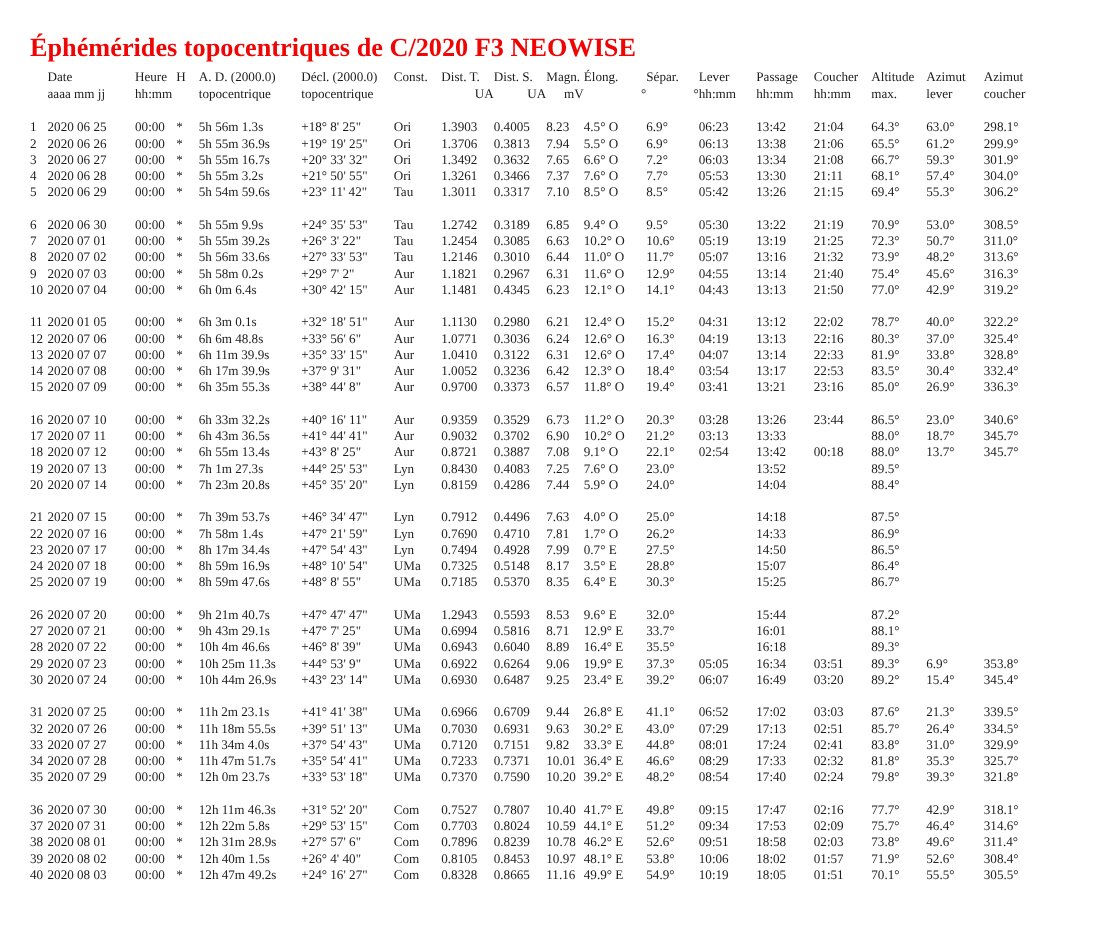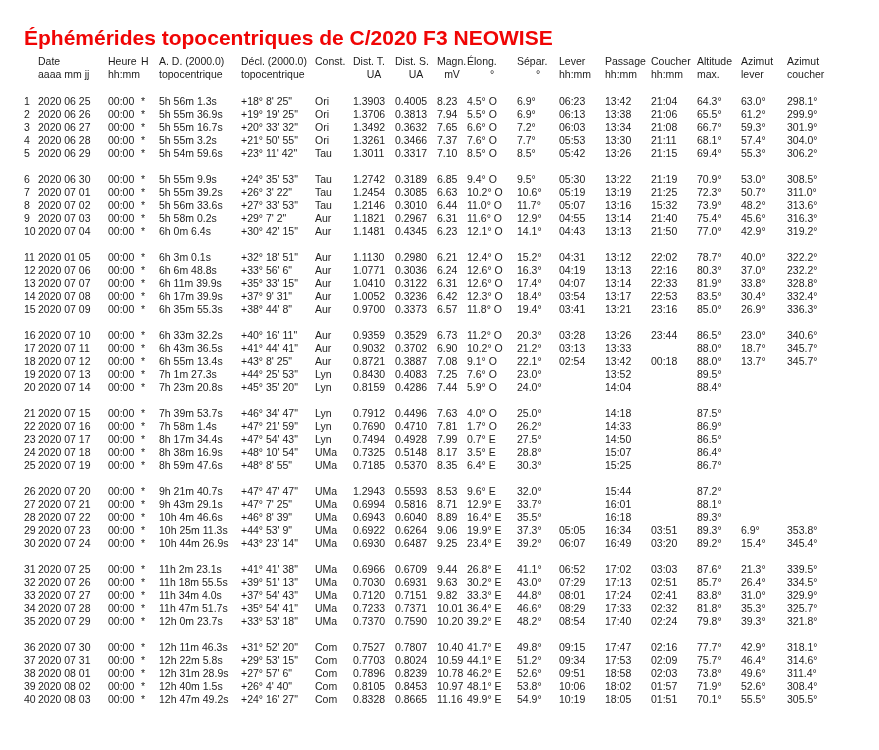--- a/index.html
+++ b/index.html
@@ -2,21 +2,21 @@
 <html><head>
 <meta charset="utf-8">
 <style>
   html, body { margin: 0; padding: 0; background: #ffffff; }
   body {
     width: 879px; height: 750px;
     font-family: "Liberation Sans", sans-serif;
     color: #1c1c1c;
     overflow: hidden;
   }
-  .page { padding: 18px 0 0 24px; }
+  .page { padding: 18px 0 0 24px; font-family: Liberation Serif, serif; }
   .title {
     font-size: 21px; font-weight: bold; color: #f00505;
     margin: 8px 0 5px 0; letter-spacing: 0px;
   }
   .subtitle {
     font-size: 11px; color: #0000cd; margin: 0 0 16px 0;
   }
   table.eph {
     border-collapse: collapse; table-layout: fixed;
     width: 821px; font-size: 10.5px; color: #1c1c1c;
@@ -36,21 +36,21 @@
   td.c-separ { text-align: right; padding-right: 2px; }
   td.c-lever, th.c-lever { padding-left: 6px; }
   td.c-passage, th.c-passage { padding-left: 4px; }
   td.c-coucher, th.c-coucher { padding-left: 4px; }
   td.c-alt   { text-align: right; padding-right: 4px; }
   td.c-azl   { text-align: right; padding-right: 2px; }
   td.c-azc   { text-align: right; padding-right: 2px; }
   th.c-alt, th.c-azl { padding-left: 2px; }
   th.c-azc { padding-left: 6px; }
   th .l1, th .l2 { display: block; }
-  th.hc .l2 { text-align: center; }   
+  th.hc .l2 { text-align: right; }   
   tr.gap td { height: 13px; }
   thead tr.hrow2 th { padding-bottom: 1px; }
 </style>
 </head>
 <body>
 
 <div class="page">
   <div class="title">Éphémérides topocentriques de C/2020 F3 NEOWISE</div>
 
   <table class="eph">
@@ -305,21 +305,21 @@
           <td class="c-ad">5h 56m 33.6s</td>
           <td class="c-decl">+27° 33' 53"</td>
           <td class="c-const">Tau</td>
           <td class="c-distt">1.2146</td>
           <td class="c-dists">0.3010</td>
           <td class="c-magn">6.44</td>
           <td class="c-elong">11.0° O</td>
           <td class="c-separ">11.7°</td>
           <td class="c-lever">05:07</td>
           <td class="c-passage">13:16</td>
-          <td class="c-coucher">15:32</td>
+          <td class="c-coucher">21:32</td>
           <td class="c-alt">73.9°</td>
           <td class="c-azl">48.2°</td>
           <td class="c-azc">313.6°</td>
         </tr>
         <tr>
           <td class="c-num">9</td>
           <td class="c-date">2020 07 03</td>
           <td class="c-heure">00:00</td>
           <td class="c-h">*</td>
           <td class="c-ad">5h 58m 0.2s</td>
@@ -391,21 +391,21 @@
           <td class="c-distt">1.0771</td>
           <td class="c-dists">0.3036</td>
           <td class="c-magn">6.24</td>
           <td class="c-elong">12.6° O</td>
           <td class="c-separ">16.3°</td>
           <td class="c-lever">04:19</td>
           <td class="c-passage">13:13</td>
           <td class="c-coucher">22:16</td>
           <td class="c-alt">80.3°</td>
           <td class="c-azl">37.0°</td>
-          <td class="c-azc">232.2°</td>
+          <td class="c-azc">325.4°</td>
         </tr>
         <tr>
           <td class="c-num">13</td>
           <td class="c-date">2020 07 07</td>
           <td class="c-heure">00:00</td>
           <td class="c-h">*</td>
           <td class="c-ad">6h 11m 39.9s</td>
           <td class="c-decl">+35° 33' 15"</td>
           <td class="c-const">Aur</td>
           <td class="c-distt">1.0410</td>
@@ -624,21 +624,21 @@
           <td class="c-coucher">&nbsp;</td>
           <td class="c-alt">86.5°</td>
           <td class="c-azl">&nbsp;</td>
           <td class="c-azc">&nbsp;</td>
         </tr>
         <tr>
           <td class="c-num">24</td>
           <td class="c-date">2020 07 18</td>
           <td class="c-heure">00:00</td>
           <td class="c-h">*</td>
-          <td class="c-ad">8h 38m 16.9s</td>
+          <td class="c-ad">8h 59m 16.9s</td>
           <td class="c-decl">+48° 10' 54"</td>
           <td class="c-const">UMa</td>
           <td class="c-distt">0.7325</td>
           <td class="c-dists">0.5148</td>
           <td class="c-magn">8.17</td>
           <td class="c-elong">3.5° E</td>
           <td class="c-separ">28.8°</td>
           <td class="c-lever">&nbsp;</td>
           <td class="c-passage">15:07</td>
           <td class="c-coucher">&nbsp;</td>

